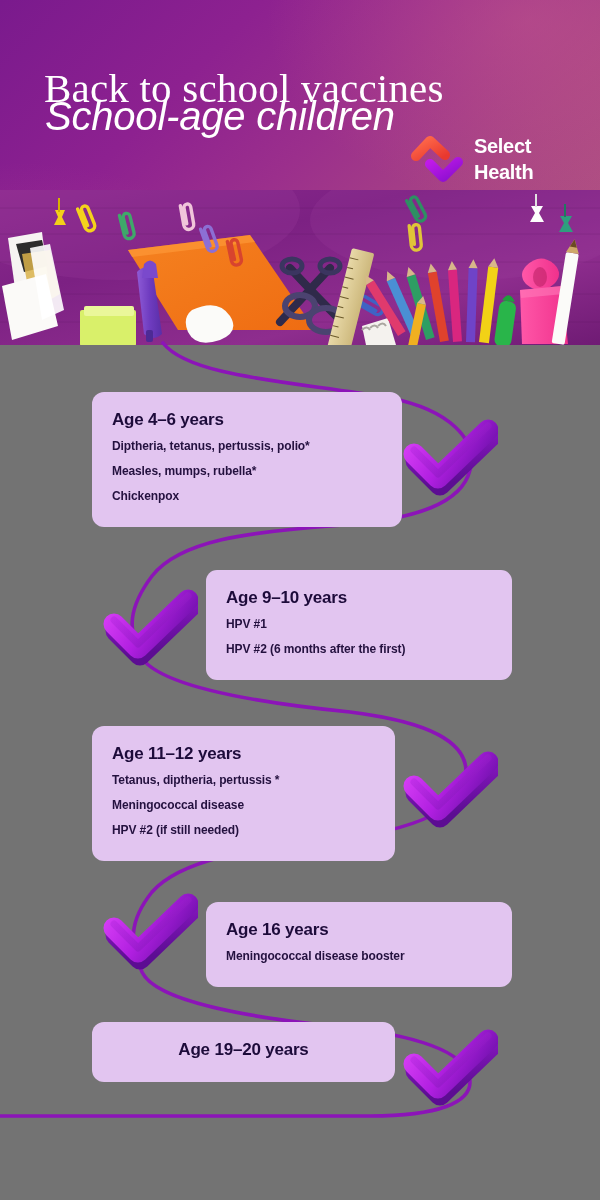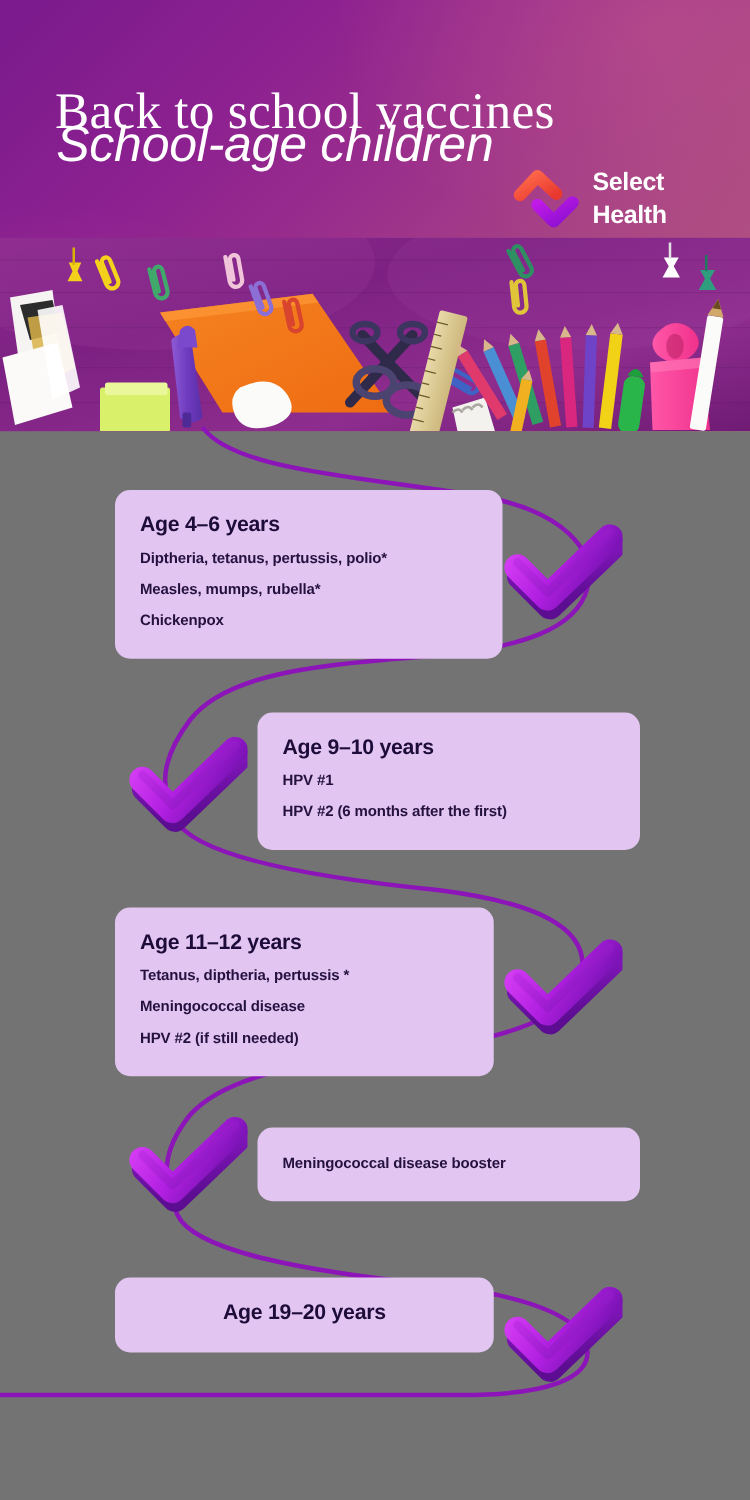--- a/index.html
+++ b/index.html
@@ -56,21 +56,21 @@
     padding:16px 20px 18px 20px;
   }
   .card .ttl{
     font-size:17px;font-weight:700;color:#1d0b3a;line-height:24px;letter-spacing:-.2px;margin-bottom:2px;
   }
   .card .ln{
     font-size:12px;font-weight:700;color:#24113f;line-height:25px;letter-spacing:-.1px;white-space:nowrap;
   }
 
   .c1{left:92px;top:392px;width:310px;}
-  .c2{left:206px;top:570px;width:306px;}
+  .c2{left:206px;top:570px;width:306px;border-radius:11px;}
   .c3{left:92px;top:726px;width:303px;}
   .c4{left:206px;top:902px;width:306px;}
   .c5{left:92px;top:1022px;width:303px;text-align:center;}
 
   .check{position:absolute;width:100px;height:82px;}
   .k1{left:398px;top:416px;}
   .k2{left:98px;top:586px;}
   .k3{left:398px;top:748px;}
   .k4{left:98px;top:890px;}
   .k5{left:398px;top:1026px;}
@@ -387,20 +387,21 @@
   </div>
   <div class="check k3">
     <svg width="100" height="82" viewBox="0 0 100 82">
       <path d="M16 38 L40 62 L90 14" fill="none" stroke="url(#ckB)" stroke-width="21" stroke-linecap="round" stroke-linejoin="round" transform="translate(2,7)"></path>
       <path d="M16 38 L40 62 L90 14" fill="none" stroke="url(#ckA)" stroke-width="21" stroke-linecap="round" stroke-linejoin="round"></path>
       <path d="M16 34 L40 58 L90 10" fill="none" stroke="url(#ckC)" stroke-width="7" stroke-linecap="round" stroke-linejoin="round" opacity=".45"></path>
     </svg>
   </div>
 
   <div class="card c4">
+    <div class="ttl">Age 16 years</div>
     <div class="ln">Meningococcal disease booster</div>
   </div>
   <div class="check k4">
     <svg width="100" height="82" viewBox="0 0 100 82">
       <path d="M16 38 L40 62 L90 14" fill="none" stroke="url(#ckB)" stroke-width="21" stroke-linecap="round" stroke-linejoin="round" transform="translate(2,7)"></path>
       <path d="M16 38 L40 62 L90 14" fill="none" stroke="url(#ckA)" stroke-width="21" stroke-linecap="round" stroke-linejoin="round"></path>
       <path d="M16 34 L40 58 L90 10" fill="none" stroke="url(#ckC)" stroke-width="7" stroke-linecap="round" stroke-linejoin="round" opacity=".45"></path>
     </svg>
   </div>
 

